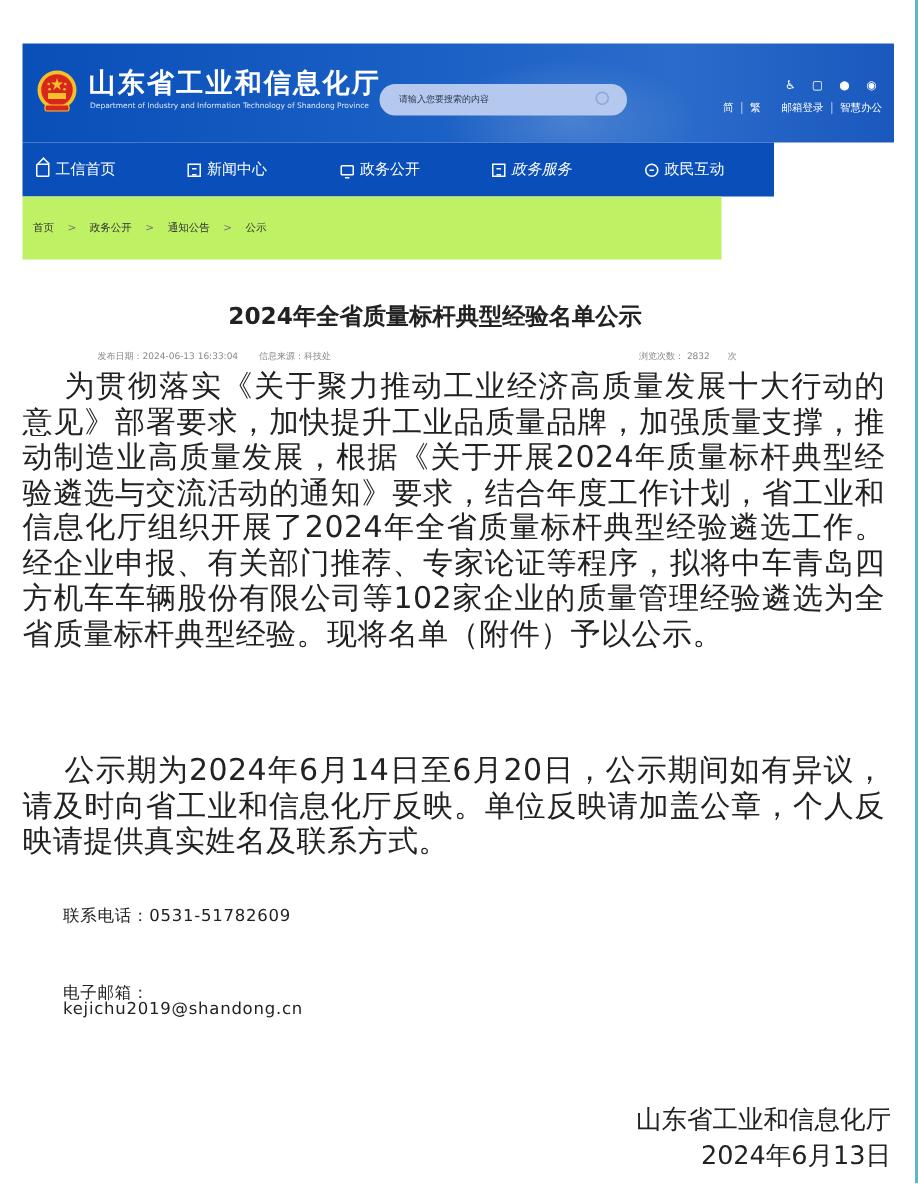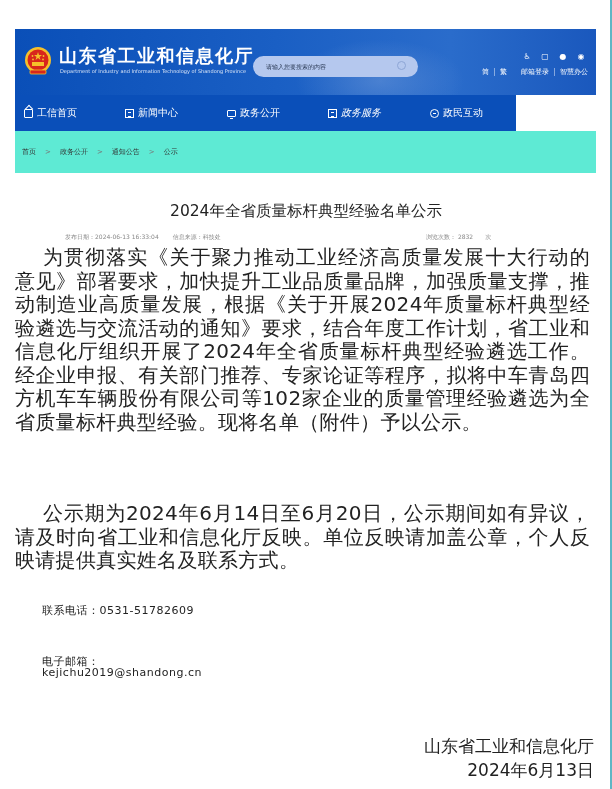--- a/index.html
+++ b/index.html
@@ -78,21 +78,21 @@
   }
   .nav-item .ico.circle { border-radius: 50%; }
   .nav-item .ico.circle::after {
     content: ""; position: absolute; left: 2px; top: 3px; width: 3px; height: 1px; background: #fff;
   }
   .nav-item .ico.db { border-radius: 3px / 2px; }
   .nav-item .ico.db::after {
     content: ""; position: absolute; left: 0; top: 3px; width: 7px; height: 1px; background: #fff;
   }
   .breadcrumb {
-    position: absolute; left: 15px; top: 131px; width: 581px; height: 42px; background: #5eead4;
+    position: absolute; left: 15px; top: 131px; width: 466px; height: 42px; background: #bef264;
     display: flex; align-items: center; font-size: 7px; color: #333;
   }
   .breadcrumb .crumb { margin-left: 7px; cursor: pointer; }
   .breadcrumb .crumb:first-child { margin-left: 7px; }
   .breadcrumb .arrow { margin: 0 9px 0 9px; color: #777; font-size: 7px; }
   .article-title {
     position: absolute; left: 0; top: 201px; width: 580px; text-align: center; font-size: 15.5px;
     color: #222; letter-spacing: 0px; white-space: nowrap;
   }
   .meta {
@@ -191,21 +191,21 @@
 <div class="breadcrumb">
   <span class="crumb">首页</span>
   <span class="arrow">&gt;</span>
   <span class="crumb" style="margin-left:0">政务公开</span>
   <span class="arrow">&gt;</span>
   <span class="crumb" style="margin-left:0">通知公告</span>
   <span class="arrow">&gt;</span>
   <span class="crumb" style="margin-left:0">公示</span>
 </div>
 
-<h1 class="article-title" style="margin:0;font-weight:normal;padding-left:16px;">2024年全省质量标杆典型经验名单公示</h1>
+<h1 class="article-title" style="margin:0;font-weight:bold;">2024年全省质量标杆典型经验名单公示</h1>
 
 <div class="meta meta-left">
   <span><span style="margin:0">发布日期：</span><span style="margin:0">2024-06-13 16:33:04</span></span>
   <span style="margin-left:6px"><span style="margin:0">信息来源：</span><span style="margin:0">科技处</span></span>
 </div>
 <div class="meta meta-right">
   <span style="margin:0">浏览次数：</span>
   <span style="margin-right:10px">2832</span>
   <span>次</span>
 </div>

